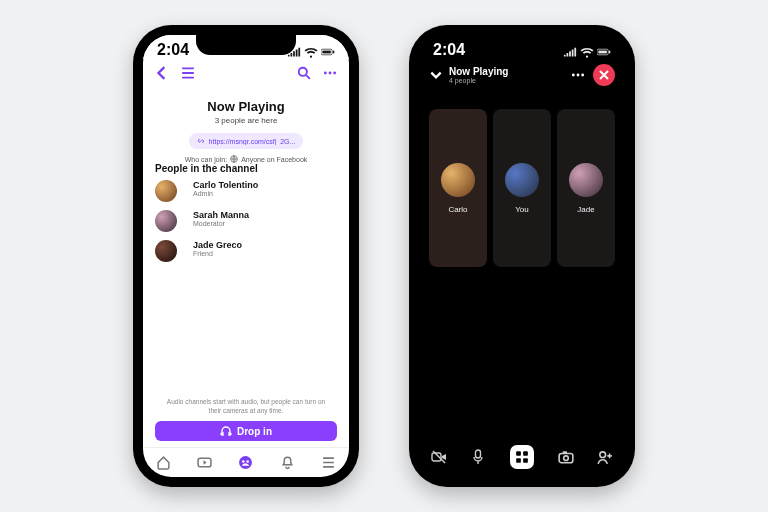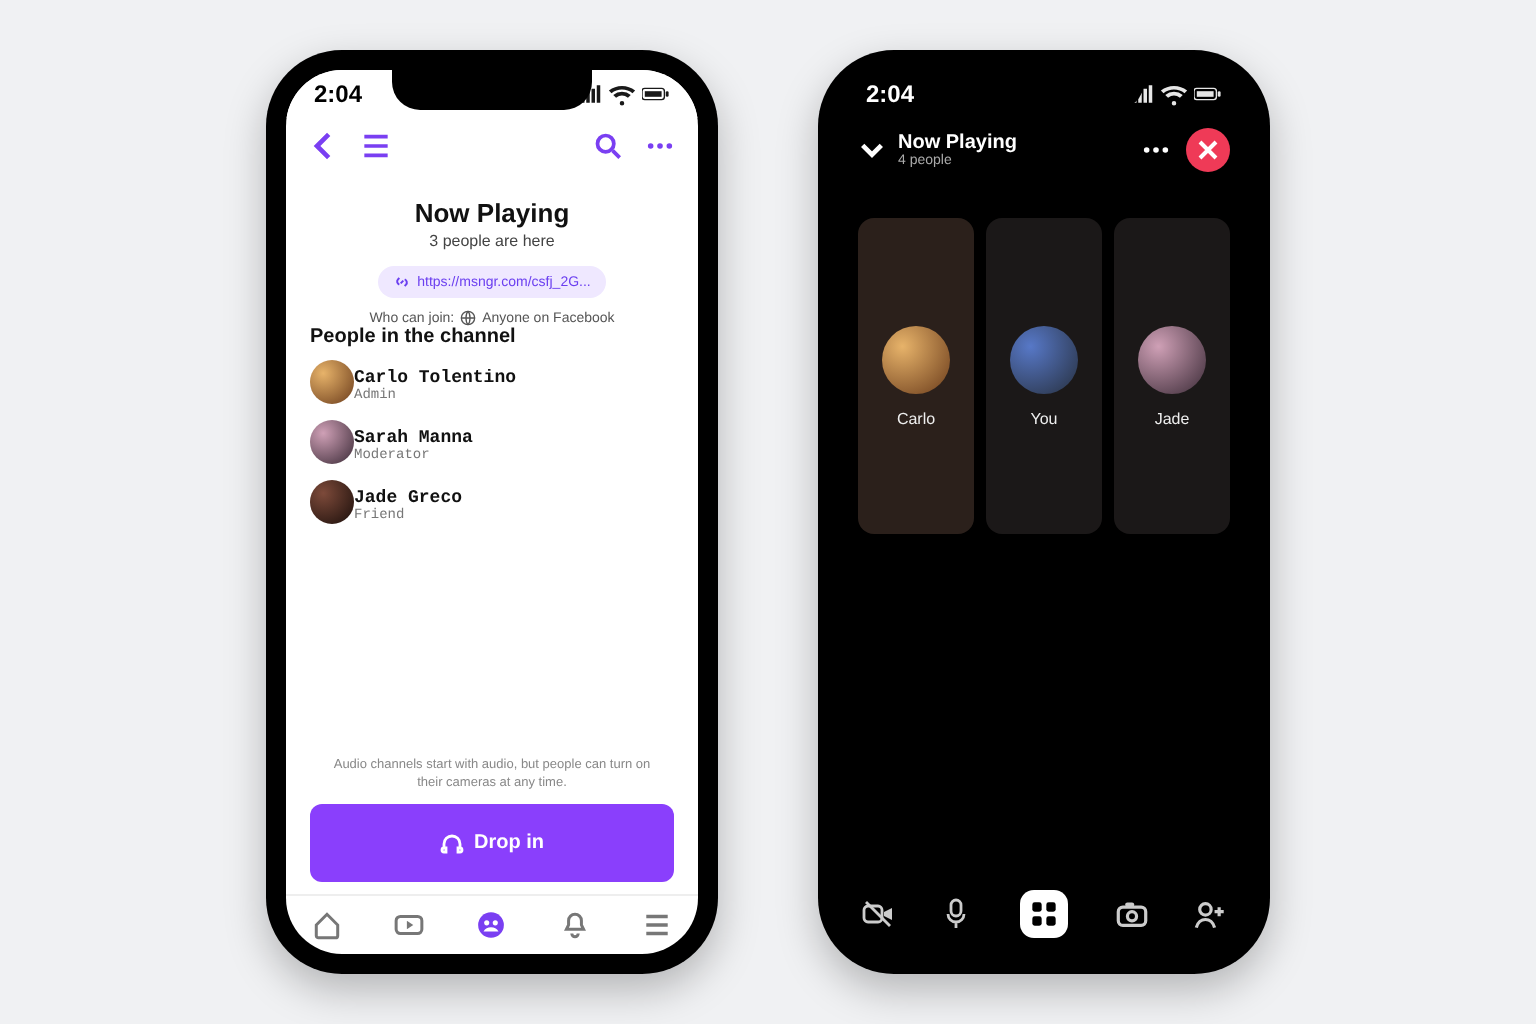--- a/index.html
+++ b/index.html
@@ -38,24 +38,24 @@
     transform: translateX(-50%);
     width: 100px;
     height: 20px;
     background: #000;
     border-radius: 0 0 14px 14px;
     z-index: 50;
   }
   .status-bar {
     height: 24px;
     display: flex;
-    align-items: center;
+    align-items: flex-end;
     justify-content: space-between;
     padding: 0 14px;
-    font-size: 12px;
+    font-size: 16px;
     font-weight: 600;
     flex-shrink: 0;
   }
   .light .status-bar { color:#000; background:#fff; }
   .dark .status-bar { color:#fff; }
   .status-right { display:flex; gap:3px; align-items:center; }
   .indicator { opacity:.9; }
 
   
   .light { background:#fff; color:#111; }
@@ -77,31 +77,31 @@
     color:#6b3ff0;
     border-radius: 12px;
     font-size:7px;
     padding: 4px 8px;
     display:flex; align-items:center; gap:4px;
     white-space:nowrap; overflow:hidden;
   }
   .who-join { text-align:center; font-size:7px; color:#555; margin-top:6px; display:flex; justify-content:center; gap:3px; align-items:center;}
   .section-h { font-size:10px; font-weight:700; margin-top:0; }
   .people { margin-top:6px; display:flex; flex-direction:column; gap:8px; }
-  .person { display:flex; align-items:flex-end; gap:0;font-family:Liberation Mono, monospace; }
+  .person { display:flex; align-items:flex-start; gap:16px; }
   .avatar { width:22px; height:22px; border-radius:50%; flex-shrink:0; display:flex; align-items:center; justify-content:center; color:#fff; font-size:9px;}
   .p-name { font-size:9px; font-weight:600; line-height:1.15; }
   .p-role { font-size:7px; color:#777; }
   .footer-note { font-size:6.5px; color:#888; text-align:center; margin-top:auto; padding:0 6px; line-height:1.3; }
   .drop-btn {
     margin:6px 0 6px 0;
     background:#8a3ffc;
     color:#fff;
     border-radius:6px;
-    height:39px;
+    height:20px;
     display:flex; align-items:center; justify-content:center; gap:5px;
     font-size:10px; font-weight:600;
   }
   .tabbar {
     height:30px; border-top:1px solid #eee; display:flex; align-items:center; justify-content:space-around;
     color:#777;
   }
   .tabbar .icon { width:15px; height:15px; }
   .tab-active { color:#7a3ff2; }
 

